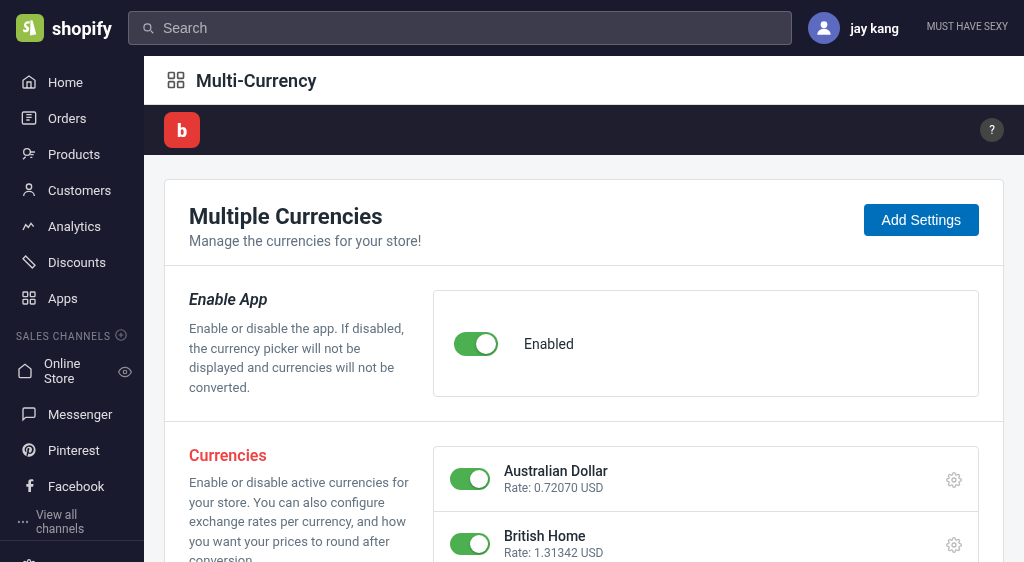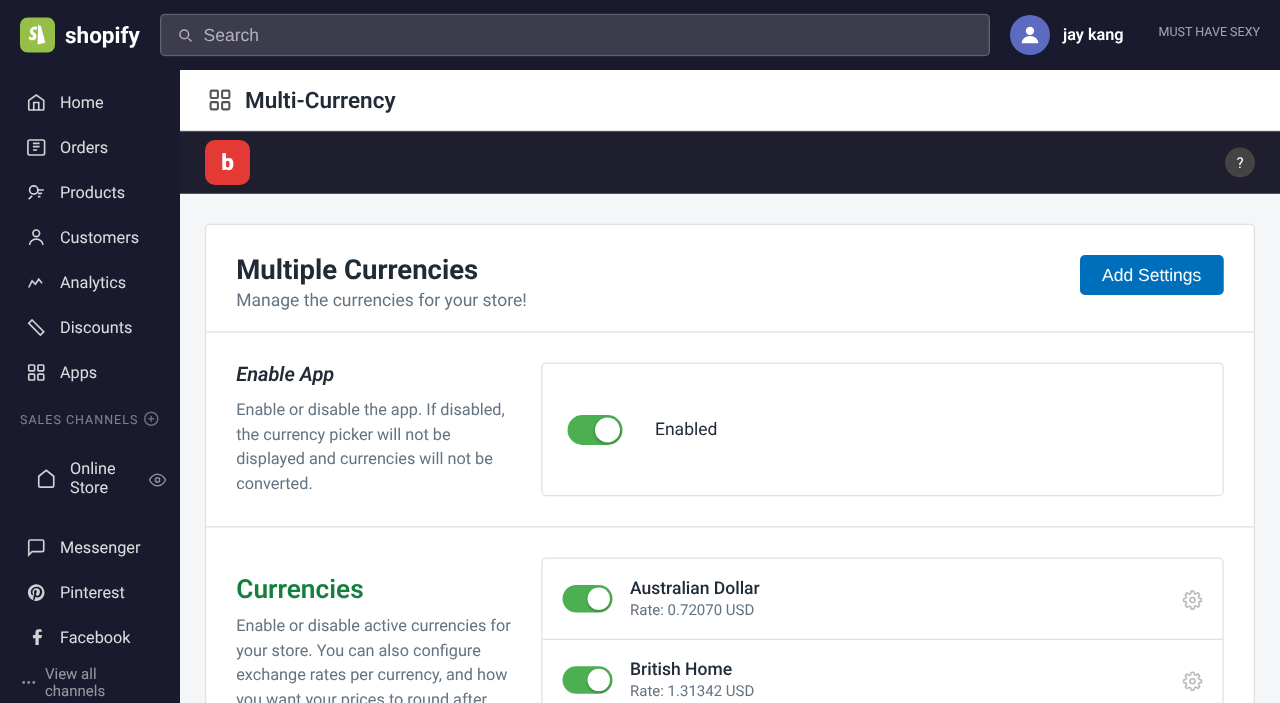--- a/index.html
+++ b/index.html
@@ -102,21 +102,21 @@
     .enable-app-desc { font-size: 13px; color: #637381; line-height: 1.5; }
     .enable-app-right { flex: 1; background: #fff; border: 1px solid #e0e0e0; border-radius: 4px; padding: 20px; display: flex; align-items: center; }
     .toggle-container { display: flex; align-items: center; gap: 26px; }
     .toggle { width: 44px; height: 24px; background: #4caf50; border-radius: 12px; position: relative; cursor: pointer; }
     .toggle-knob { width: 20px; height: 20px; background: #fff; border-radius: 50%; position: absolute; top: 2px; right: 2px; box-shadow: 0 1px 3px rgba(0,0,0,0.3); }
     .toggle-label { font-size: 14px; color: #212b36; }
 
     
     .currencies-section { display: flex; padding: 24px; gap: 24px; border-top: 1px solid #e0e0e0; }
     .currencies-left { width: 220px; flex-shrink: 0; }
-    .currencies-title { font-size: 21px; font-weight: 600; color: #15803d; margin-bottom: 8px; margin-top: 14px; }
+    .currencies-title { font-size: 16px; font-weight: 600; color: #ef4444; margin-bottom: 8px; }
     .currencies-desc { font-size: 13px; color: #637381; line-height: 1.5; margin-bottom: 12px; }
     .currencies-right { flex: 1; border: 1px solid #e0e0e0; border-radius: 4px; overflow: hidden; }
     .currency-item { display: flex; align-items: center; padding: 16px; border-bottom: 1px solid #e0e0e0; }
     .currency-item:last-child { border-bottom: none; }
     .currency-toggle { width: 40px; height: 22px; background: #4caf50; border-radius: 11px; position: relative; cursor: pointer; flex-shrink: 0; margin-right: 14px; }
     .currency-toggle-knob { width: 18px; height: 18px; background: #fff; border-radius: 50%; position: absolute; top: 2px; right: 2px; box-shadow: 0 1px 2px rgba(0,0,0,0.3); }
     .currency-info { flex: 1; }
     .currency-name { font-size: 14px; font-weight: 500; color: #212b36; }
     .currency-rate { font-size: 12px; color: #637381; margin-top: 2px; }
     .currency-gear { color: #bbb; cursor: pointer; font-size: 16px; }
@@ -227,21 +227,21 @@
       <span>SALES CHANNELS</span>
       <span class="add-icon">
         <svg width="14" height="14" viewBox="0 0 24 24" fill="none" stroke="rgba(255,255,255,0.5)" stroke-width="2">
             <circle cx="12" cy="12" r="9"></circle>
             <path d="M12 8v8M8 12h8"></path>
           </svg>
       </span>
     </div>
 
     <div style="display:flex; align-items:center; justify-content:space-between; padding: 6px 4px 6px 10px;">
-      <div class="sidebar-item" style="margin:12px; padding: 4px 6px; flex:1;">
+      <div class="sidebar-item" style="margin:0; padding: 4px 6px; flex:1;">
         <span class="icon">
           <svg width="16" height="16" viewBox="0 0 24 24" fill="none" stroke="rgba(255,255,255,0.8)" stroke-width="2">
               <path d="M3 9l9-7 9 7v11a2 2 0 01-2 2H5a2 2 0 01-2-2z"></path>
             </svg>
         </span>
         <span>Online Store</span>
       </div>
       <span style="color:rgba(255,255,255,0.5); padding: 0 8px; cursor:pointer;">
         <svg width="14" height="14" viewBox="0 0 24 24" fill="none" stroke="currentColor" stroke-width="2">
             <path d="M1 12s4-8 11-8 11 8 11 8-4 8-11 8-11-8-11-8z"></path>

